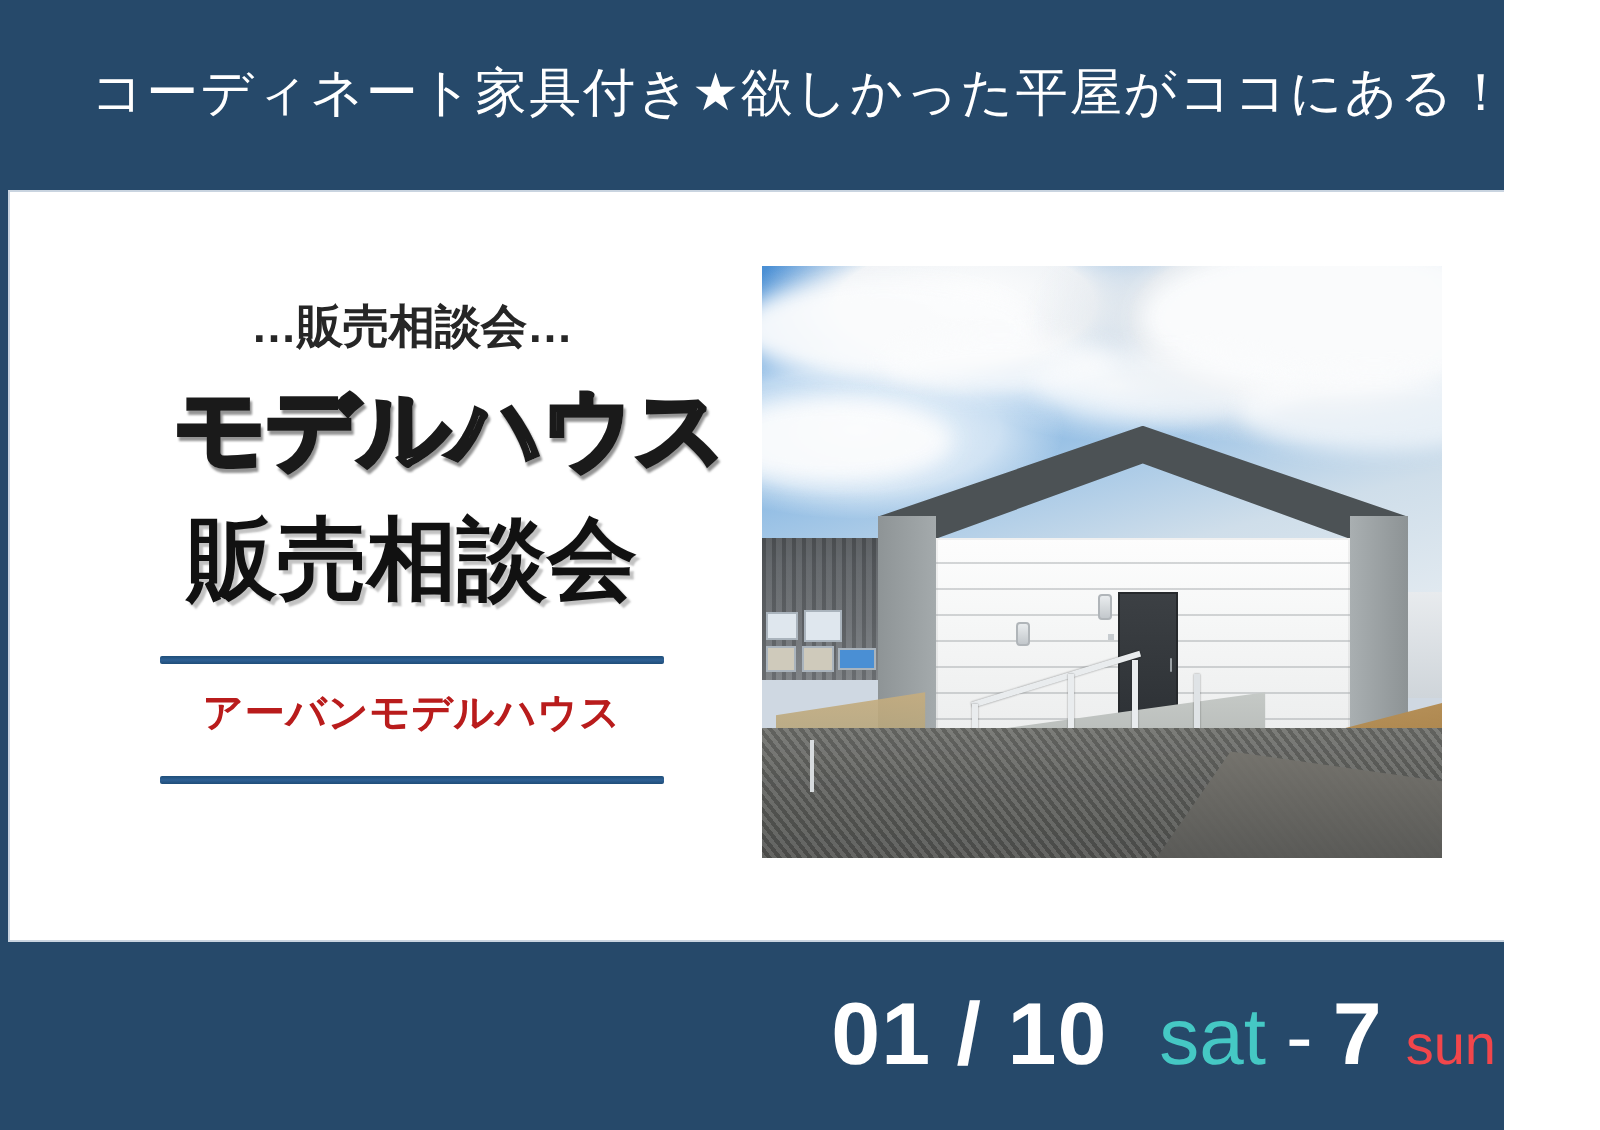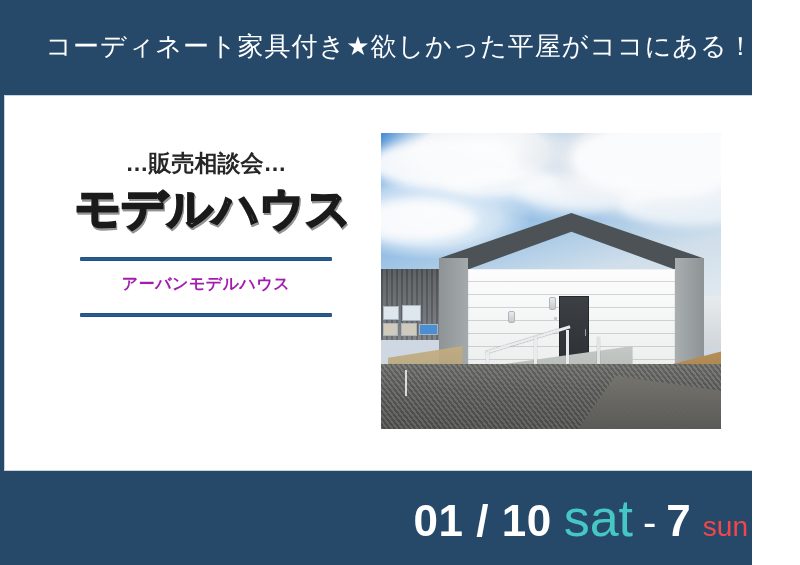--- a/index.html
+++ b/index.html
@@ -53,21 +53,21 @@
     color:#262626;
     letter-spacing:0px;
     white-space:nowrap;
     margin:0 0 6px 0;
     line-height:1.1;
   }
   .title-metal{
     font-size:45px;
     font-weight:700;
     line-height:1.18;
-    margin:0;
+    margin:12px;
     white-space:nowrap;
     background:linear-gradient(180deg,#ffffff 0%,#ffffff 20%,#d9d9d9 48%,#9a9a9a 56%,#f2f2f2 78%,#bdbdbd 100%);
     -webkit-background-clip:text;
     background-clip:text;
     color:transparent;
     -webkit-text-stroke:2.2px #1a1a1a;
     paint-order:stroke fill;
     filter:drop-shadow(1.5px 2px 0.6px rgba(60,60,60,.55));
     text-align:right;
   }
@@ -81,23 +81,23 @@
     text-shadow:2px 2px 1px rgba(120,120,120,.45);
   }
   .rule{
     height:4px;
     background:linear-gradient(180deg,#1f4e79 0%,#2e6094 50%,#1f4e79 100%);
     margin:22px 5px 0 5px;
     border-radius:1px;
   }
   .rule.bottom{ margin-top:20px; }
   .brand{
-    font-size:16px;
+    font-size:20px;
     font-weight:700;
-    color:#a21caf;
+    color:#b91c1c;
     letter-spacing:0.5px;
     white-space:nowrap;
     margin:14px 0 0 0;
     line-height:1.1;
     text-align:center;
   }
 
   
   .photo-wrap{
     position:absolute;
@@ -262,39 +262,40 @@
     position:absolute;left:0;bottom:0;width:800px;height:94px;
     background:#26496a;
   }
   .date-row{
     position:absolute;right:52px;top:50%;
     transform:translateY(-50%);
     display:flex;align-items:baseline;
     white-space:nowrap;
   }
   .d-main{font-size:44px;font-weight:700;color:#ffffff;letter-spacing:0.5px;margin-left:30px;}
-  .d-sat{font-size:52px;font-weight:400;color:#45c8c4;margin-left:12px;}
+  .d-sat{font-size:40px;font-weight:400;color:#45c8c4;margin-left:26px;}
   .d-dash{font-size:40px;font-weight:400;color:#ffffff;margin:0 10px;}
   .d-day2{font-size:44px;font-weight:700;color:#ffffff;}
   .d-sun{font-size:28px;font-weight:400;color:#f2464b;margin-left:12px;}
 </style>
 </head>
 <body>
 
 <div id="poster">
 
   <div class="header-band">
     <div class="header-text">コーディネート家具付き★欲しかった平屋がココにある！</div>
   </div>
 
   <div class="panel">
 
     <div class="left-block">
       <p class="locality">…販売相談会…</p>
       <p class="title-metal">モデルハウス</p>
+      <p class="title-solid">販売相談会</p>
       <div class="rule"></div>
       <p class="brand">アーバンモデルハウス</p>
       <div class="rule bottom"></div>
     </div>
 
   </div>
 
   <div class="photo-wrap">
     <div class="photo">
 

